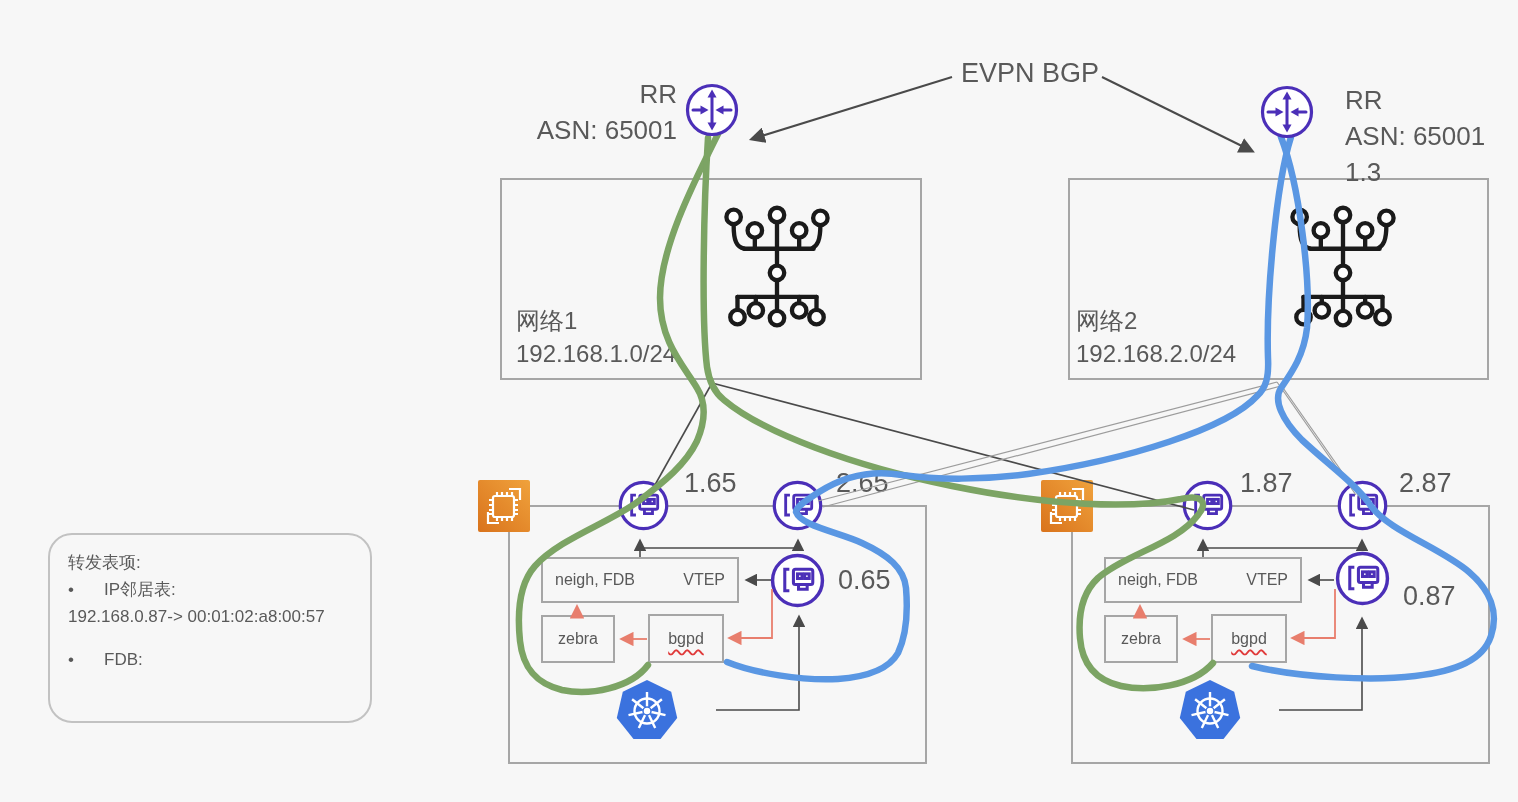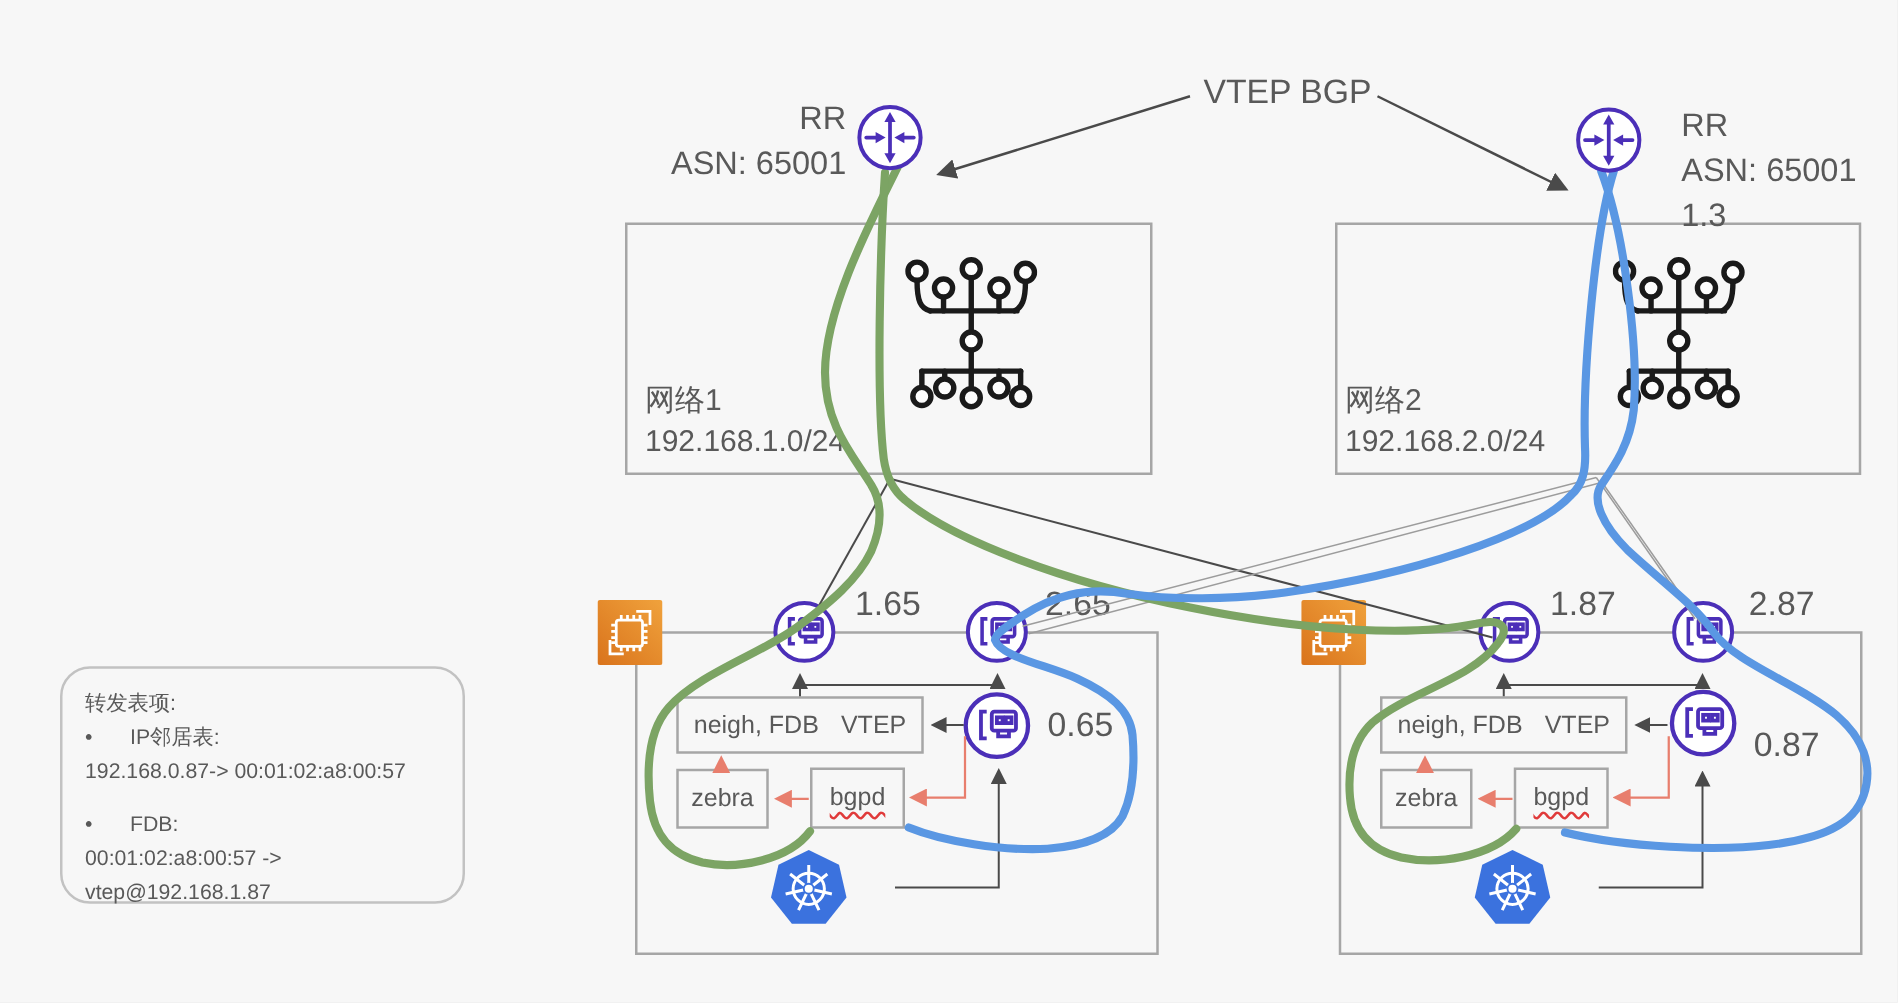--- a/index.html
+++ b/index.html
@@ -5,21 +5,21 @@
   :root{
     --green:#7CA464; --blue:#5A97E3; --purple:#4B2FB8; --red_arrow:#E87E6D;
     --kubernetes_blue:#3B72DE; --chip_orange:#DD7B1A; --line_dark:#4A4A4A;
     --line_gray:#9C9C9C; --box_border:#A6A6A6; --text:#595959; --bg:#F7F7F7;
   }
   *{margin:0;padding:0;box-sizing:border-box;}
   body{background:#e8e8e8;font-family:"Liberation Sans","DejaVu Sans",sans-serif;}
   .stage{position:relative;width:1518px;height:802px;background:var(--bg);overflow:hidden;color:var(--text);}
   .box{position:absolute;border:2px solid var(--box_border);background:transparent;z-index:1;}
   .inner-box{position:absolute;border:2px solid var(--box_border);background:var(--bg);z-index:4;
-             display:flex;align-items:center;justify-content:center;font-size:20px;color:var(--text);}
+             display:flex;align-items:center;justify-content:center;font-size:16px;color:var(--text);}
   .net-label{position:absolute;z-index:4;font-size:24px;line-height:33px;color:var(--text);}
   .num-label{position:absolute;z-index:4;font-size:27px;color:var(--text);white-space:nowrap;}
   .rr-label{position:absolute;z-index:13;font-size:26px;line-height:36px;color:var(--text);}
   .evpn-label{position:absolute;z-index:13;font-size:27px;color:var(--text);text-align:center;width:160px;}
   .icon{position:absolute;z-index:3;}
   .icon-top{position:absolute;z-index:12;}
   .overlay{position:absolute;left:0;top:0;width:1518px;height:802px;z-index:10;pointer-events:none;}
   .mk-dark{fill:var(--line_dark);} .mk-red{fill:var(--red_arrow);}
   .note{position:absolute;left:48px;top:533px;width:324px;height:190px;border:2px solid #C2C2C2;
         border-radius:24px;z-index:4;padding:14px 18px;font-size:17px;line-height:27px;color:var(--text);}
@@ -116,21 +116,21 @@
   <div class="rr-label" style="left:497px;top:76px;width:180px;text-align:right;">
     <div>RR</div>
     <div>ASN: 65001</div>
   </div>
   <div class="rr-label" style="left:1345px;top:82px;width:170px;">
     <div>RR</div>
     <div>ASN: 65001</div>
     <div>1.3</div>
   </div>
 
-  <div class="evpn-label" style="left:950px;top:58px;">VTEP BGP</div>
+  <div class="evpn-label" style="left:950px;top:58px;">EVPN BGP</div>
 
   <div class="box" style="left:508px;top:505px;width:419px;height:259px;"></div>
   <div class="box" style="left:1071px;top:505px;width:419px;height:259px;"></div>
 
   <div class="inner-box table-box" style="left:541px;top:557px;width:198px;height:46px;">
     <span>neigh, FDB</span>
     <span>VTEP</span>
   </div>
   <div class="inner-box" style="left:541px;top:615px;width:74px;height:48px;">
     <span>zebra</span>
@@ -262,21 +262,20 @@
     <div class="note-row">
       <span class="note-bullet">•</span>
       <span class="note-indent">IP邻居表:</span>
     </div>
     <div>192.168.0.87-&gt; 00:01:02:a8:00:57</div>
     <div class="note-spacer"></div>
     <div class="note-row">
       <span class="note-bullet">•</span>
       <span class="note-indent">FDB:</span>
     </div>
-    <div>00:01:02:a8:00:57 -&gt; vtep@192.168.1.87</div>
   </div>
 
   <svg class="overlay">
     <defs>
       <marker id="mDark" viewBox="0 0 10 10" refX="8" refY="5" markerWidth="8" markerHeight="8" orient="auto-start-reverse">
         <path d="M0 0 L10 5 L0 10 z" class="mk-dark"></path>
       </marker>
       <marker id="mRed" viewBox="0 0 10 10" refX="8" refY="5" markerWidth="8" markerHeight="8" orient="auto-start-reverse">
         <path d="M0 0 L10 5 L0 10 z" class="mk-red"></path>
       </marker>

